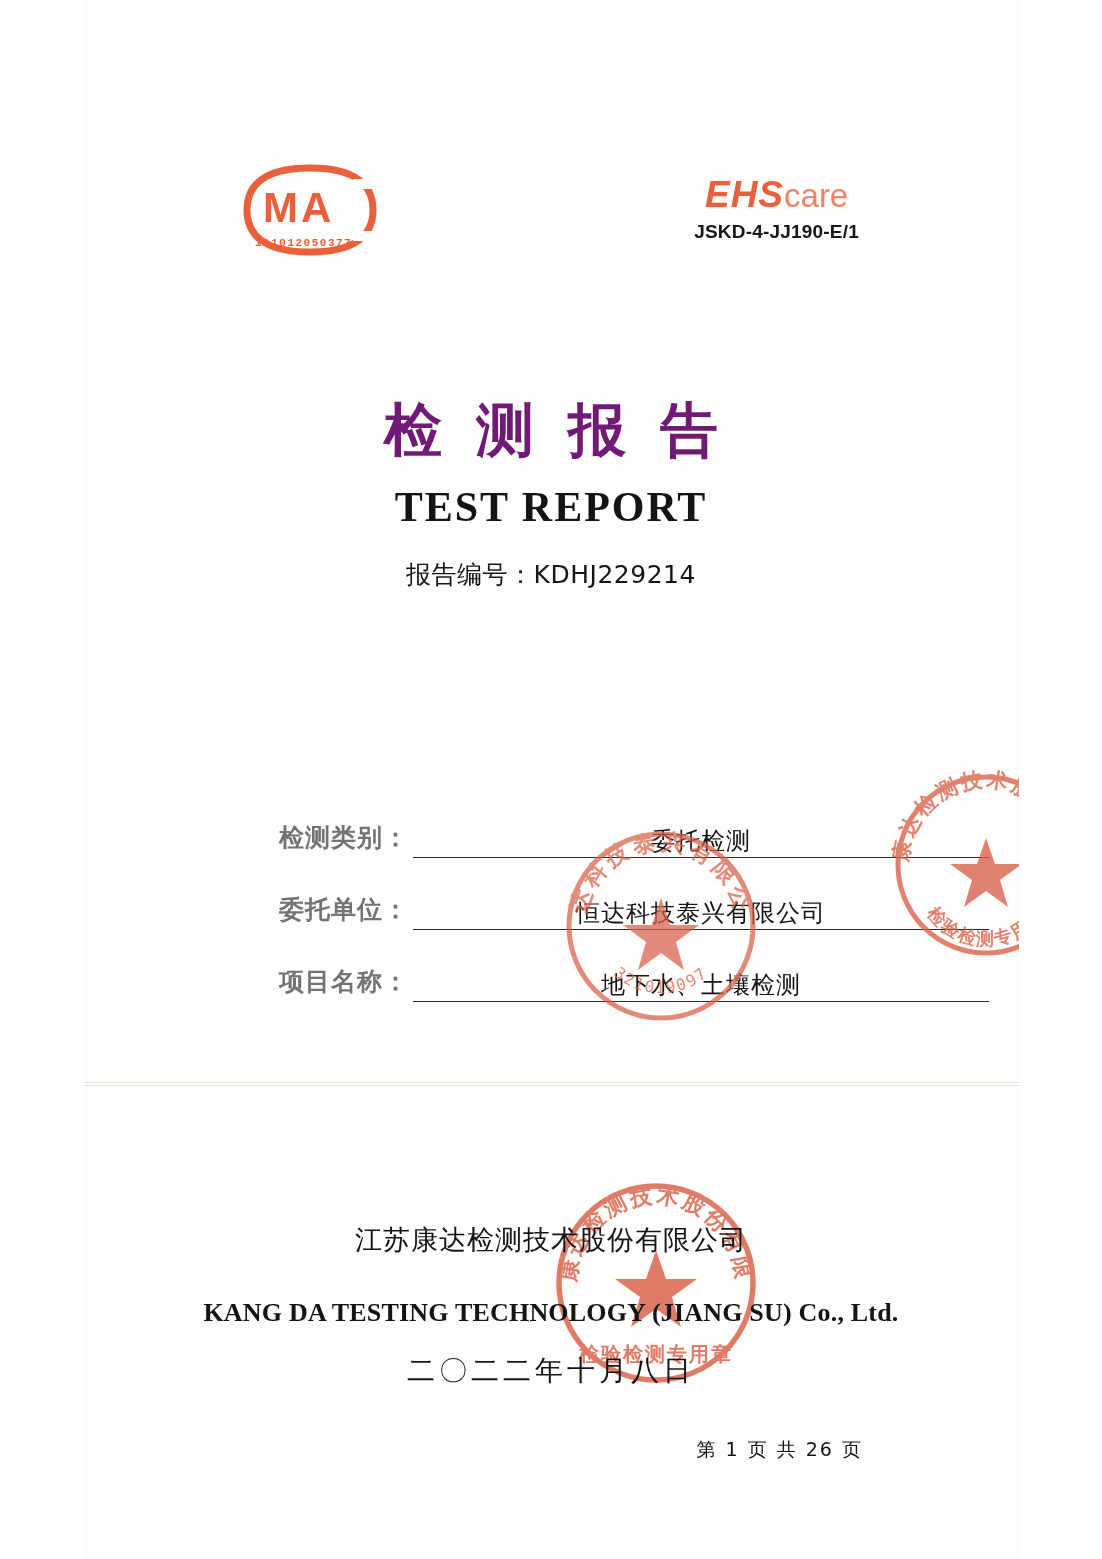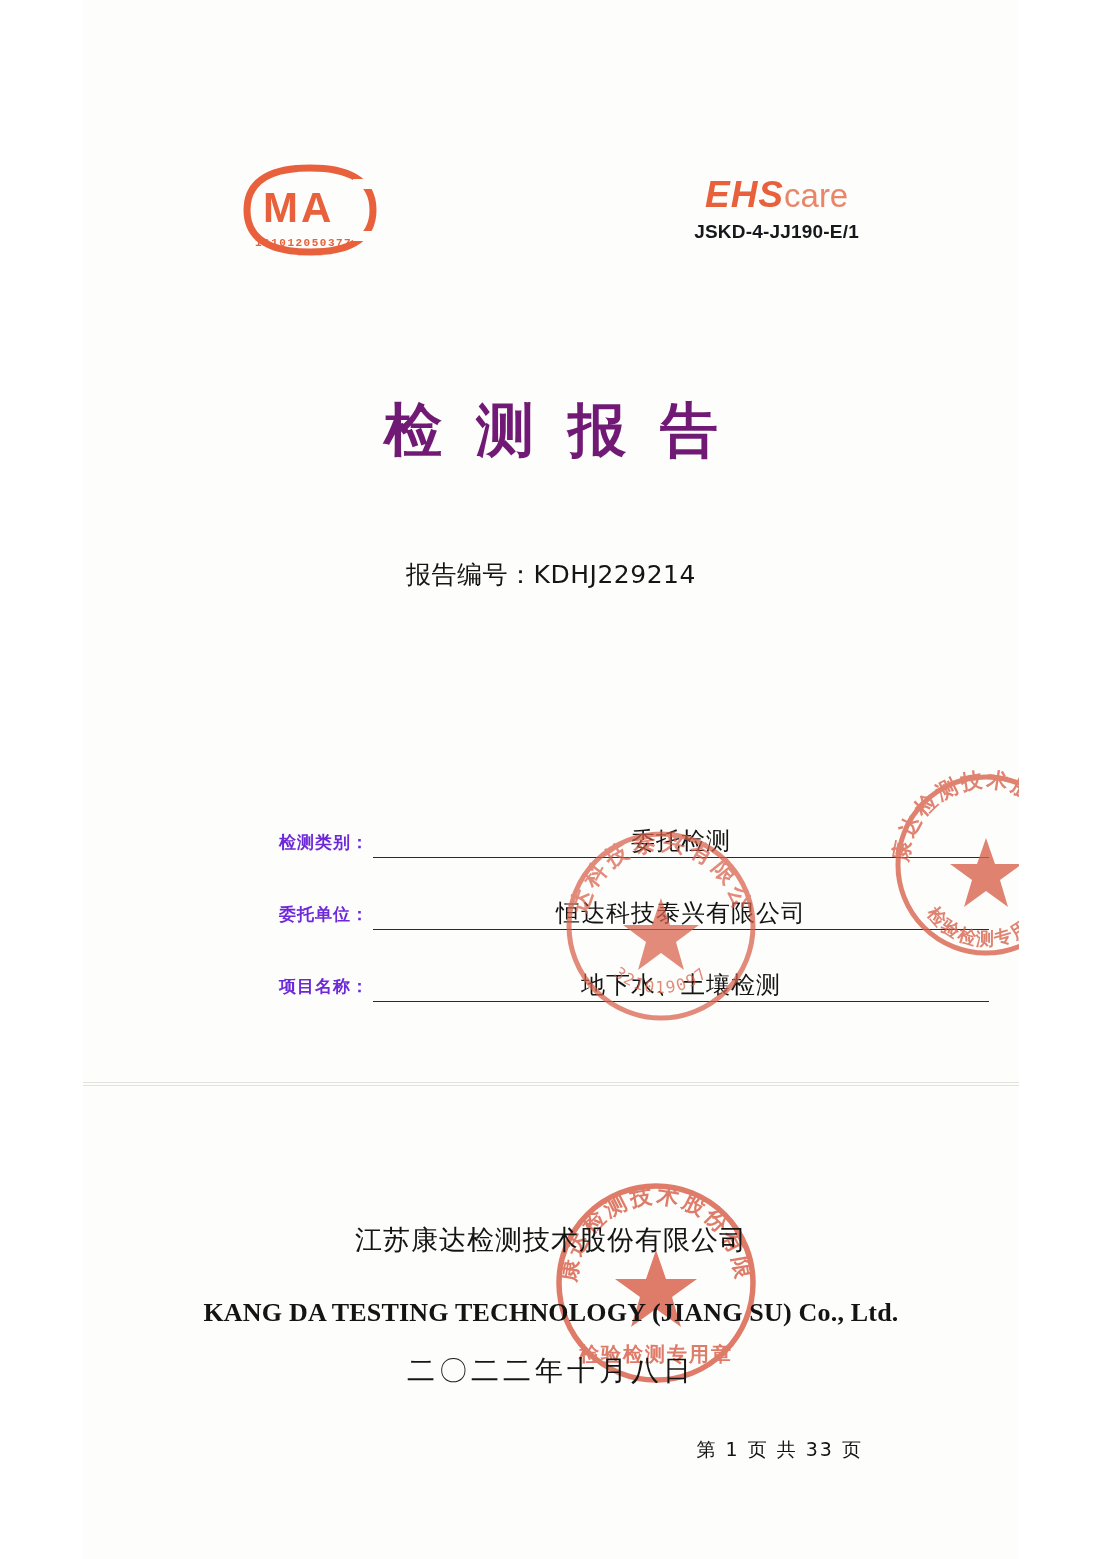--- a/index.html
+++ b/index.html
@@ -109,23 +109,23 @@
     top: 786px;
     width: 710px;
   }
   .field-row {
     display: flex;
     align-items: flex-end;
     height: 72px;
   }
   .field-label {
     font-family: "DejaVu Sans", sans-serif;
-    font-size: 17px;
-    font-weight: 700;
-    color: #6d28d9;
+    font-size: 25px;
+    font-weight: 700;
+    color: #737373;
     letter-spacing: 1px;
     white-space: nowrap;
     padding-bottom: 4px;
   }
   .field-value-wrap {
     flex: 1;
     border-bottom: 1.6px solid #2a2a2a;
     text-align: center;
     padding-bottom: 0;
     margin-left: 4px;
@@ -229,20 +229,21 @@
   </div>
 
   <div class="ehs-block">
     <div class="ehs-logo">
       <span class="ehs">EHS</span><span class="care">care</span>
     </div>
     <div class="ehs-code">JSKD-4-JJ190-E/1</div>
   </div>
 
   <div class="title-cn">检测报告</div>
+  <div class="title-en">TEST REPORT</div>
   <div class="report-no">报告编号：KDHJ229214</div>
 
   <div class="fields">
     <div class="field-row">
       <div class="field-label">检测类别：</div>
       <div class="field-value-wrap">
         <span class="field-value">委托检测</span>
       </div>
     </div>
     <div class="field-row">
@@ -303,15 +304,15 @@
       <text x="105" y="183" text-anchor="middle" fill="#d8604a" font-family="DejaVu Sans, sans-serif" font-size="20" font-weight="700" letter-spacing="2">检验检测专用章</text>
     </svg>
   </div>
 
   <div class="company-block">
     <div class="company-cn">江苏康达检测技术股份有限公司</div>
     <div class="company-en">KANG DA TESTING TECHNOLOGY (JIANG SU) Co., Ltd.</div>
     <div class="issue-date">二〇二二年十月八日</div>
   </div>
 
-  <div class="page-number">第 1 页 共 33 页</div>
+  <div class="page-number">第 1 页 共 26 页</div>
 
 </div>
 
 </body></html>

